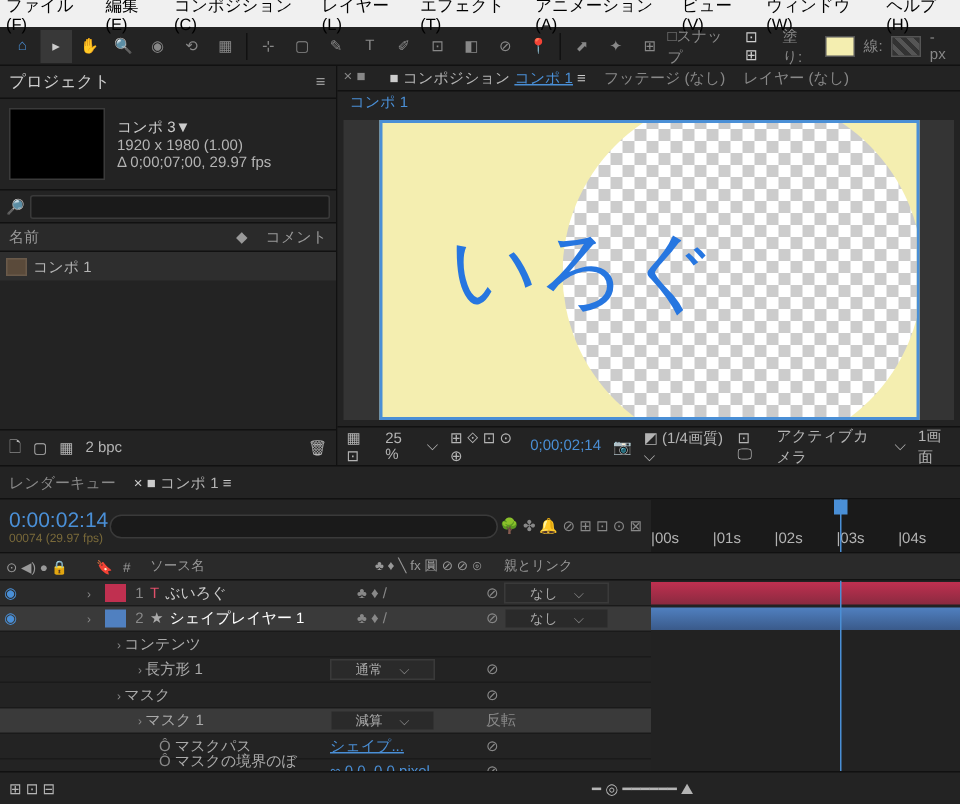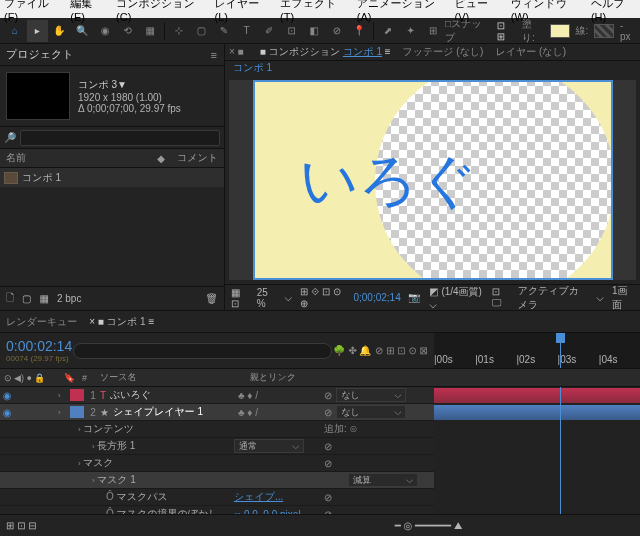--- a/index.html
+++ b/index.html
@@ -71,28 +71,28 @@
 .lbl{width:14px;height:12px;margin:0 2px}
 .num{width:14px;text-align:center;color:#888}
 .tw{width:10px;color:#888;font-size:8px}
 .nm{flex:1;color:#ccc;display:flex;align-items:center;gap:4px}
 .nm .T{color:#e0506a}
 .nm .star{color:#aaa}
 .sw{width:86px;color:#888}
 .pl{width:110px;color:#888;display:flex;align-items:center;gap:4px}
 .sel-row{background:#3a3a3a!important}
 .sel-row .nm{color:#fff}
-.prop{display:flex;align-items:center;height:17px;border-bottom:1px solid #1a1a1a;padding-left:68px;gap:4px}
+.prop{display:flex;align-items:center;height:17px;border-bottom:1px solid #1a1a1a;padding-left:68px;gap:18px}
 .prop.i1{padding-left:78px}.prop.i2{padding-left:92px}.prop.i3{padding-left:106px}
 .prop .pn{flex:1;color:#aaa}
 .prop .pv{width:86px;color:#4a8fd6}
 .prop .pr{width:110px;color:#888}
 .clock{color:#888;font-size:10px}
 .link{color:#4a8fd6;text-decoration:underline}
-.dd{width:70px;height:14px;background:#2a2a2a;border:1px solid #3a3a3a;display:inline-flex;align-items:center;padding:0 4px;color:#aaa;font-size:9px}
+.dd{width:70px;height:14px;background:#2a2a2a;border:1px solid #3a3a3a;display:inline-flex;align-items:center;padding:0 16px;color:#aaa;font-size:9px}
 .dd::after{content:"⌵";margin-left:auto;color:#888}
 .track{position:absolute;height:15px;left:0;right:0}
 .bar1{background:linear-gradient(#c03050,#8a2a40);top:1px}
 .bar2{background:linear-gradient(#5080c0,#3a5a8a);top:18px}
 .ph2{position:absolute;top:0;bottom:0;width:1px;background:#4a8fd6;left:126px}
 </style>
 </head>
 <body>
 
 <div class="menubar" id="menubar">
@@ -231,20 +231,21 @@
           <span>|04s</span>
         </div>
       <div class="playhead"></div>
     </div>
   </div>
   <div class="tl-cols">
     <div class="cA">⊙ ◀) ● 🔒</div>
     <div style="width:18px">🔖</div>
     <div style="width:18px">#</div>
     <div class="cC">ソース名</div>
+    <div class="cD">♣ ♦ ╲ fx 圓 ⊘ ⊘ ⊙</div>
     <div class="cE">親とリンク</div>
   </div>
   <div class="tl-body">
     <div class="tl-tree" id="tree">
         <div class="row l1">
           <span class="eye">◉</span>
           <span class="sp14"></span>
           <span class="sp14"></span>
           <span class="lock"></span>
   <span class="tw">›</span>
@@ -262,35 +263,35 @@
   <span class="tw">›</span>
           <span class="lbl" style="background:#5080c0"></span>
           <span class="num">2</span>
   <span class="nm"><span class="star">★</span> シェイプレイヤー 1</span>
   <span class="sw">♣ ♦ /</span>
           <span class="pl">⊘ <span class="dd">なし</span></span>
         </div>
         <div class="prop i1">
           <span class="pn"><span class="tw">› </span>コンテンツ</span>
           <span class="pv"><span style="color:#4a8fd6"></span></span>
-          <span class="pr">追加: ⊙</span>
         </div>
         <div class="prop i2">
           <span class="pn"><span class="tw">› </span>長方形 1</span>
           <span class="pv"><span class="dd">通常</span></span>
           <span class="pr">⊘</span>
         </div>
         <div class="prop i1">
           <span class="pn"><span class="tw">› </span>マスク</span>
           <span class="pv"><span style="color:#4a8fd6"></span></span>
           <span class="pr">⊘</span>
         </div>
         <div class="prop i2 sel-row">
           <span class="pn"><span class="tw">› </span>マスク 1</span>
           <span class="pv"><span class="dd">減算</span></span>
+          <span class="pr">反転</span>
         </div>
         <div class="prop i3">
           <span class="pn"><span class="clock">Ô</span> マスクパス</span>
           <span class="pv"><span class="link">シェイプ...</span></span>
           <span class="pr">⊘</span>
         </div>
         <div class="prop i3">
           <span class="pn"><span class="clock">Ô</span> マスクの境界のぼかし</span>
           <span class="pv"><span style="color:#4a8fd6">∞ 0.0, 0.0 pixel</span></span>
           <span class="pr">⊘</span>

